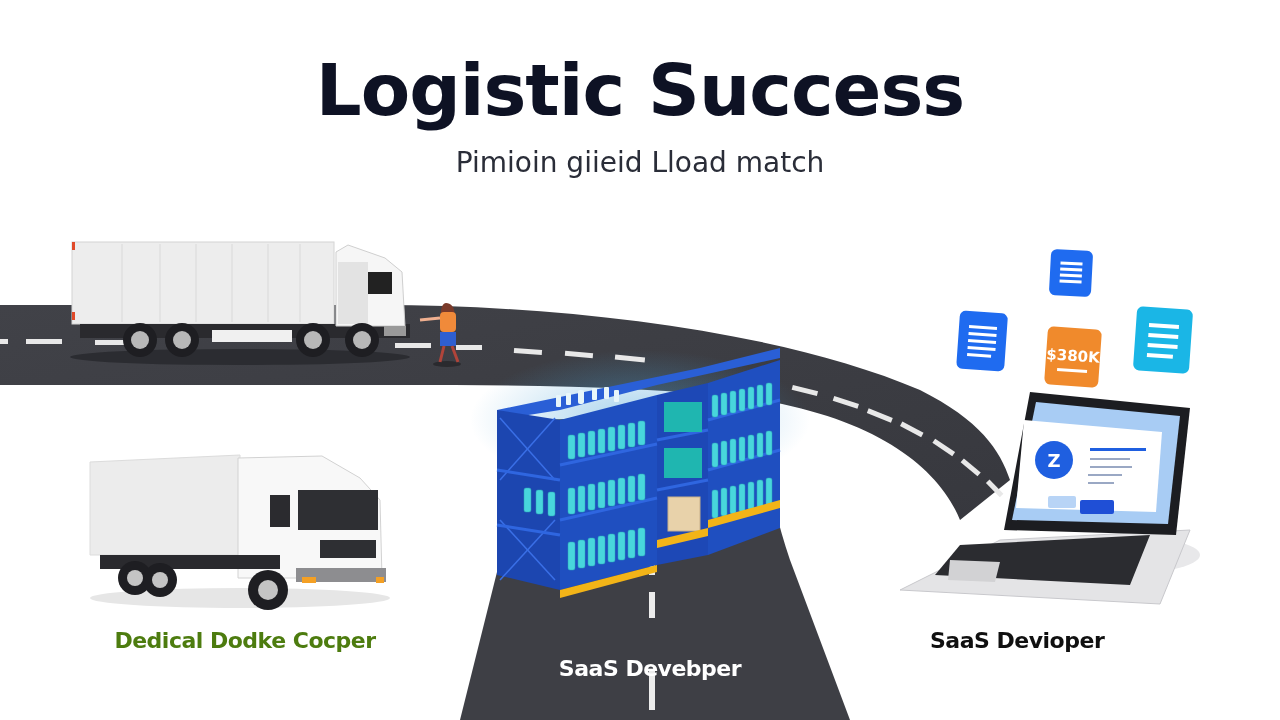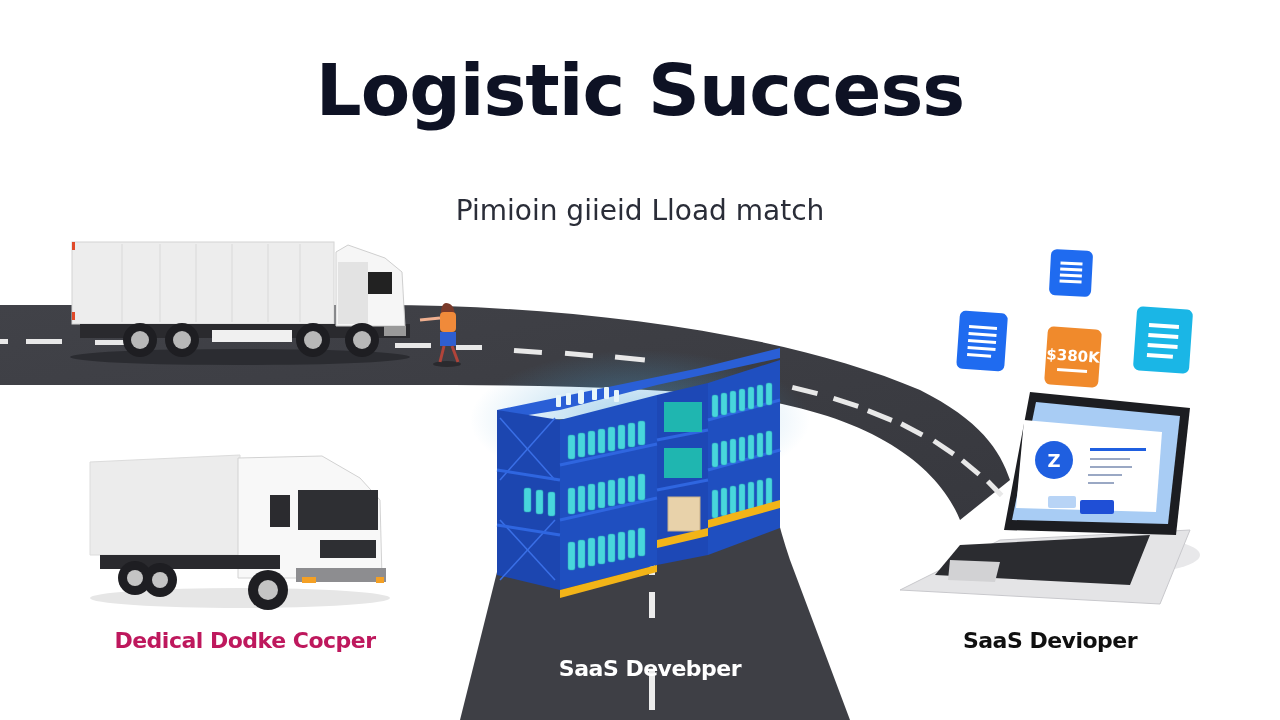--- a/index.html
+++ b/index.html
@@ -1,23 +1,23 @@
 <!DOCTYPE html>
 <html><head>
 <meta charset="utf-8">
 <style>
   html, body { margin:0; padding:0; }
   body { width:1280px; height:720px; overflow:hidden; background:#ffffff; position:relative; font-family:"DejaVu Sans", sans-serif; }
   .scene { position:absolute; inset:0; }
   .title { position:absolute; top:48px; left:0; width:1280px; text-align:center; font-family:"DejaVu Sans", sans-serif; font-weight:bold; font-size:72px; letter-spacing:-1px; color:#0e1224; }
-  .subtitle { position:absolute; top:146px; left:0; width:1280px; text-align:center; font-family:"DejaVu Sans", sans-serif; font-size:28px; color:#2a2d38;margin-top:48px; }
+  .subtitle { position:absolute; top:146px; left:0; width:1280px; text-align:center; font-family:"DejaVu Sans", sans-serif; font-size:28px; color:#2a2d38; }
   .label { position:absolute; font-family:"DejaVu Sans", sans-serif; font-weight:bold; font-size:22px; letter-spacing:-0.5px; }
-  .label-left { left:100px; top:628px; width:290px; text-align:center; color:#be185d; }
+  .label-left { left:100px; top:628px; width:290px; text-align:center; color:#4d7c0f; }
   .label-mid { left:520px; top:656px; width:260px; text-align:center; color:#ffffff; }
-  .label-right { left:930px; top:628px; width:240px; text-align:center; color:#101010; }
+  .label-right { left:930px; top:628px; width:240px; text-align:left; color:#101010; }
   svg { position:absolute; left:0; top:0; }
 </style>
 </head>
 <body>
 
 <div class="scene">
 <svg width="1280" height="720" viewBox="0 0 1280 720">
   <defs>
     <linearGradient id="roadGrad" x1="0" y1="0" x2="1" y2="1">
       <stop offset="0" stop-color="#414248"></stop>

